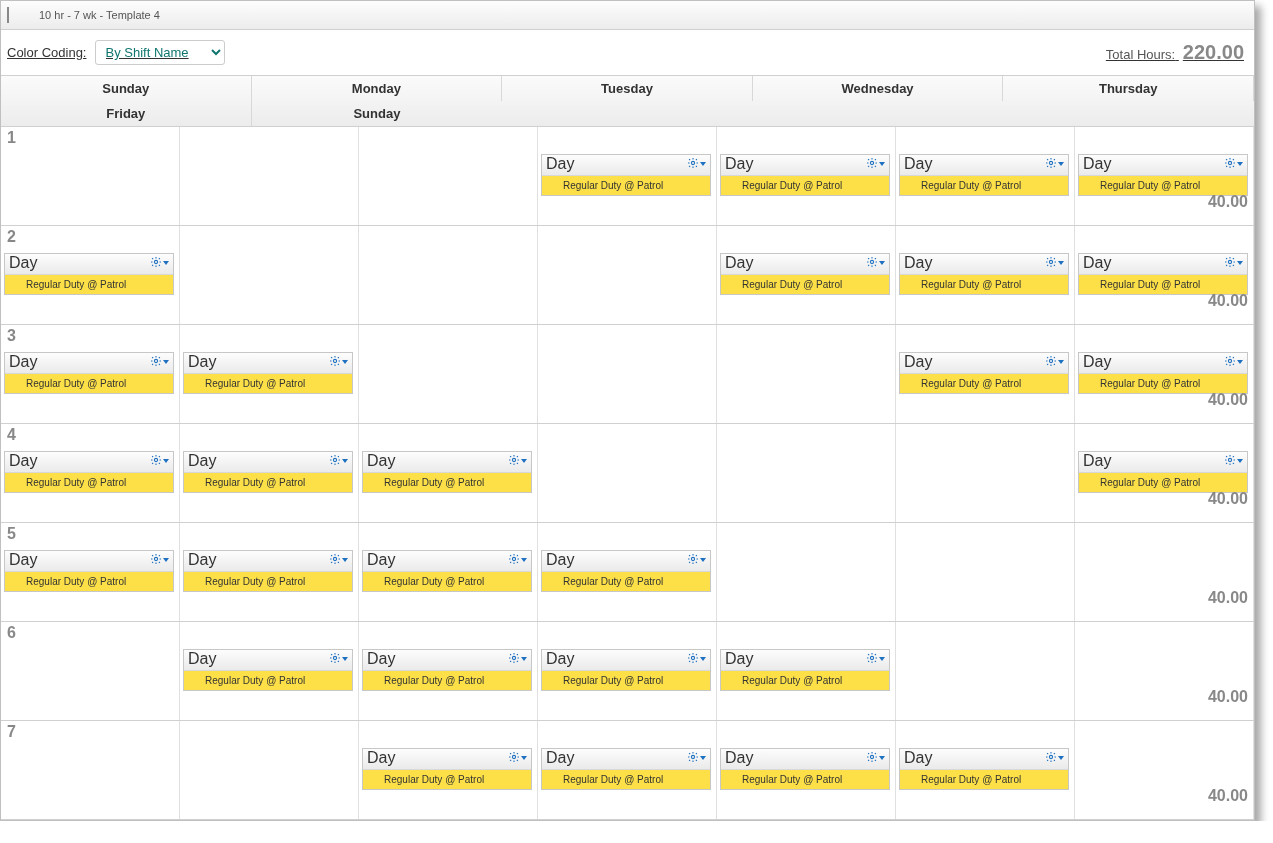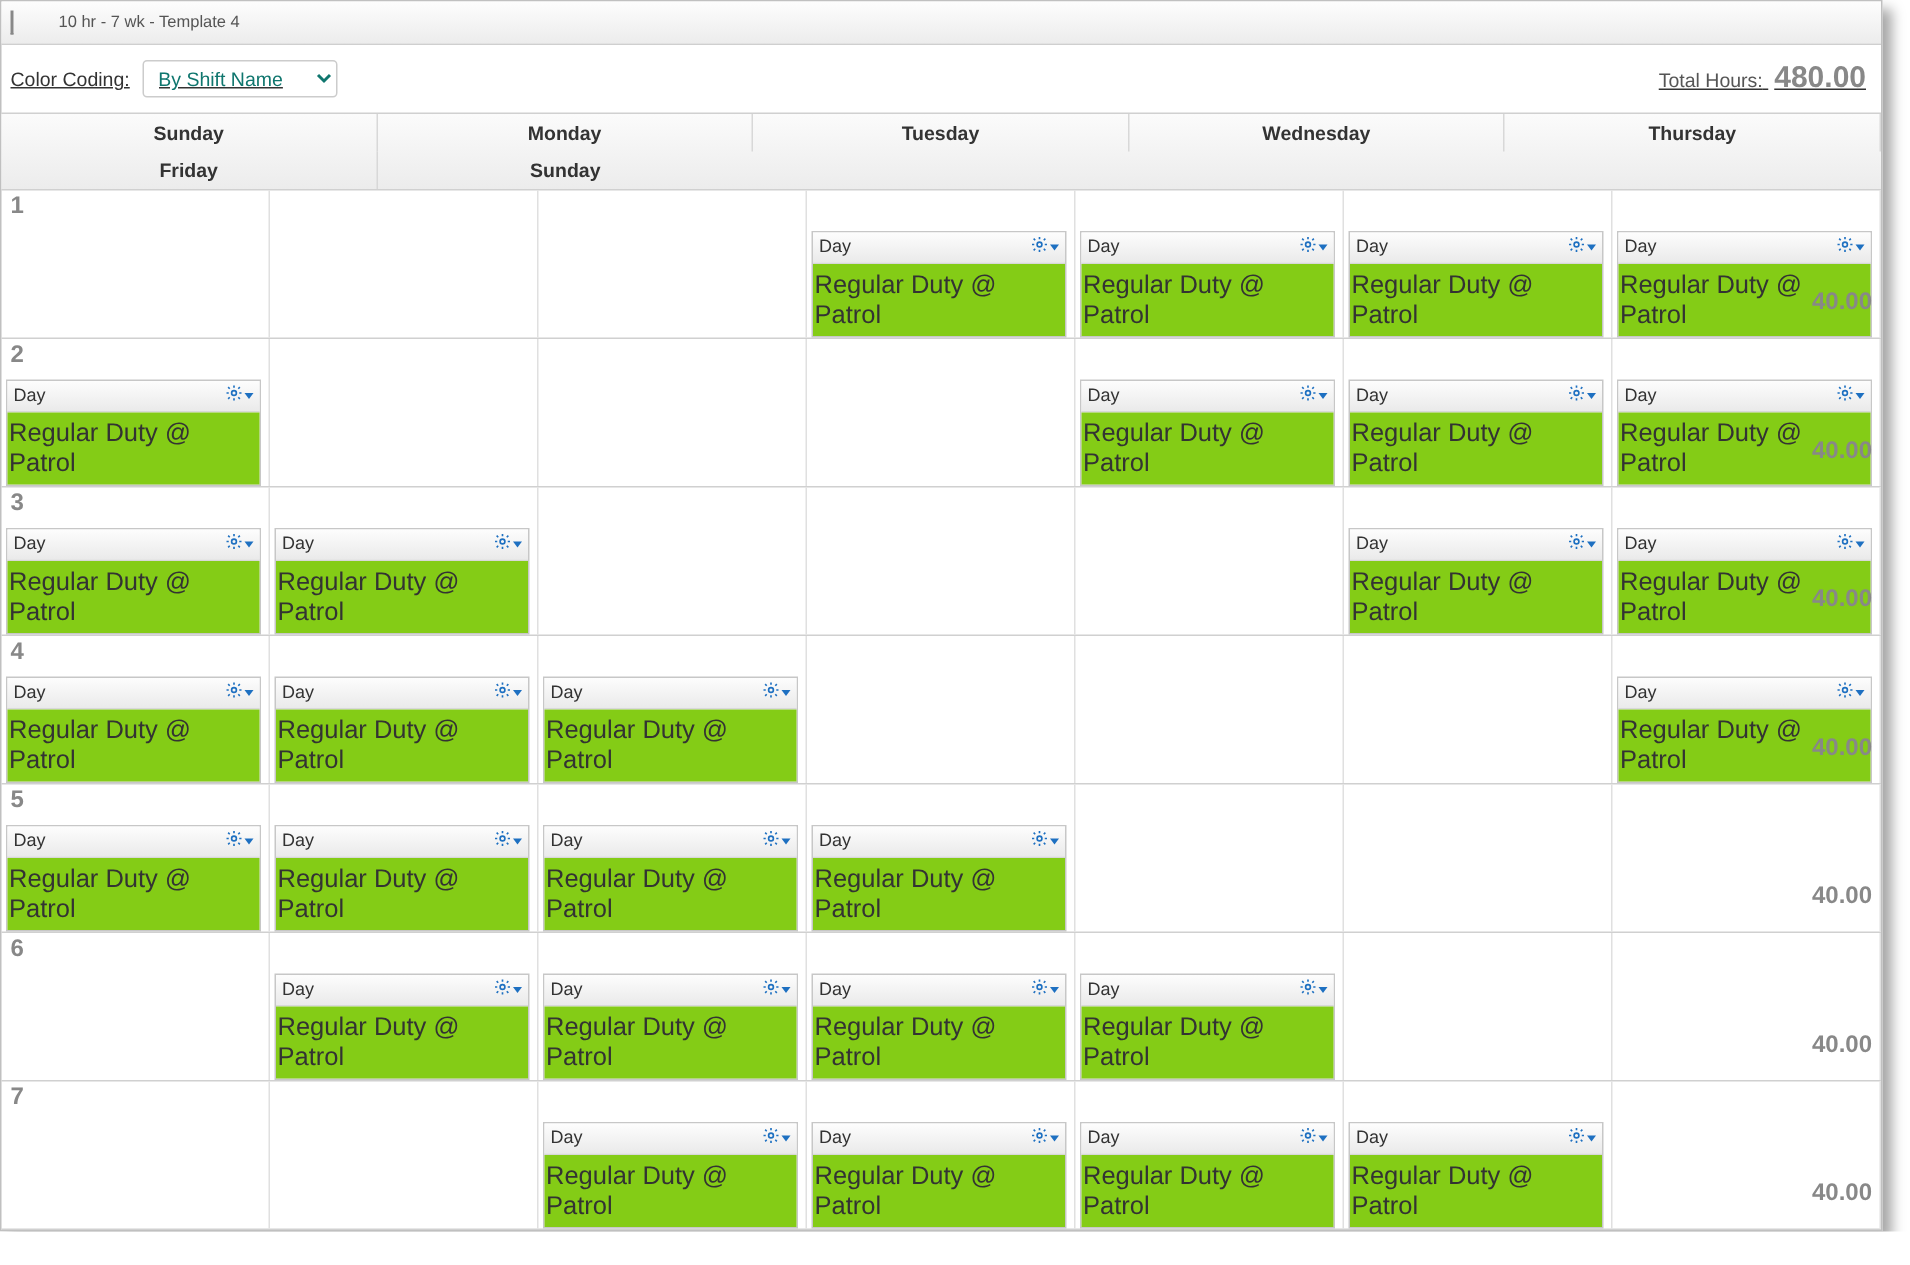--- a/index.html
+++ b/index.html
@@ -135,45 +135,45 @@
   
   .shift {
     margin-top: 24px;
     border: 1px solid #c7c7c7;
     width: 168px;
     max-width: 100%;
   }
   .shift-head {
     background: linear-gradient(#fdfdfd, #eaeaea);
     display: flex;
-    align-items: flex-start;
+    align-items: flex-end;
     justify-content: space-between;
     padding: 2px 4px;
-    font-size: 12px;
+    font-size: 16px;
     color: #333;
     border-bottom: 1px solid #d8d8d8;
     height: 16px;
   }
   .shift-gear {
     display: inline-flex;
     align-items: center;
     gap: 1px;
   }
   .shift-gear svg { width: 12px; height: 12px; }
   .shift-gear .caret {
     display: inline-block;
     width: 0; height: 0;
     border-left: 3px solid transparent;
     border-right: 3px solid transparent;
     border-top: 4px solid #1e70c1;
   }
   .shift-body {
-    background: #84cc16;
-    padding: 4px 1px;
-    font-size: 17px;
+    background: #fde047;
+    padding: 4px 21px;
+    font-size: 10px;
     color: #333;
   }
 
   
   .week-total {
     position: absolute;
     bottom: 14px;
     right: 6px;
     font-size: 16px;
     font-weight: bold;
@@ -195,21 +195,21 @@
 
   <div class="toolbar">
     <div class="left">
       <span>Color Coding:</span>
       <select>
         <option>By Shift Name</option>
       </select>
     </div>
     <div class="right">
       <span>Total Hours:</span>
-      <span class="hours">480.00</span>
+      <span class="hours">220.00</span>
     </div>
   </div>
 
   <div class="weekday-row">
     <div class="weekday-cell">Sunday</div>
     <div class="weekday-cell">Monday</div>
     <div class="weekday-cell">Tuesday</div>
     <div class="weekday-cell">Wednesday</div>
     <div class="weekday-cell">Thursday</div>
     <div class="weekday-cell">Friday</div>

